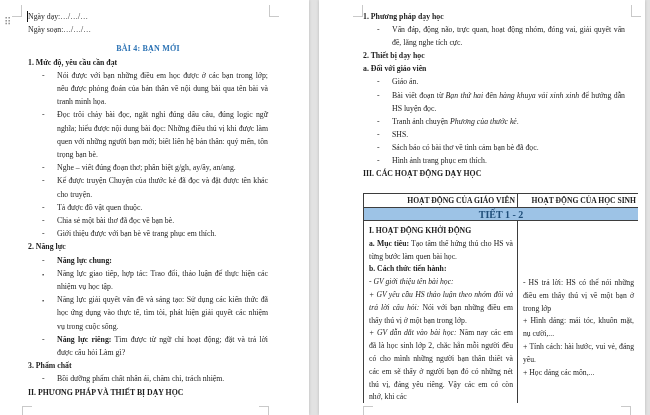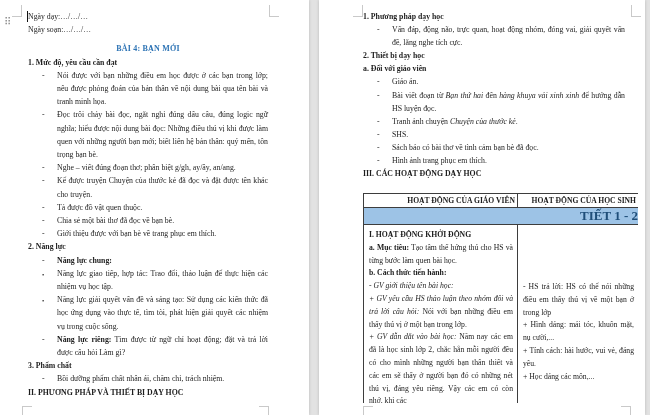--- a/index.html
+++ b/index.html
@@ -40,21 +40,21 @@
   .cm.bl { border-left-width:1px;  border-top-width:1px; }
   .cm.br { border-right-width:1px; border-top-width:1px; }
 
   
   .table-wrap { position:absolute; left:44px; top:193px; width:275px; height:210px; overflow:hidden; }
   table { border-collapse:collapse; table-layout:fixed; width:275px; font-size:7.7px; }
   col.c1 { width:154px; } col.c2 { width:121px; }
   th { border:1px solid #3d3d3d; font-weight:bold; text-align:right;
        height:14px; padding:1px 2px; font-size:7.6px; }
   td.tiet { border:1px solid #3d3d3d; background:#9DC3E6; color:#1F4E79;
-            font-weight:bold; text-align:right; height:13px; font-size:13px; }
+            font-weight:bold; text-align:center; height:13px; font-size:10px; }
   td.cell { border:1px solid #3d3d3d; border-bottom:none; vertical-align:top;
             padding:4px 4px 0 5px; height:300px; }
   td.cell p { line-height:12.8px; text-align:justify; }
   .hs-first { margin-top:52px; }
 </style>
 </head>
 <body>
 
 <div class="doc">
 
@@ -99,21 +99,21 @@
     <div class="cm bl" style="left:44px;top:406px;"></div>
     <div class="cm br" style="left:302px;top:406px;"></div>
 
     <div class="content-r">
       <p class="h">1. Phương pháp dạy học</p>
       <p class="li"><span class="mk">-</span><span>Vấn đáp, động não, trực quan, hoạt động nhóm, đóng vai, giải quyết vấn đề, lắng nghe tích cực.</span></p>
       <p class="h">2. Thiết bị dạy học</p>
       <p class="h">a. Đối với giáo viên</p>
       <p class="li"><span class="mk">-</span><span>Giáo án.</span></p>
       <p class="li"><span class="mk">-</span><span>Bài viết đoạn từ </span><span class="it">Bạn thứ hai</span><span> đến </span><span class="it">hàng khuya vải xinh xinh</span><span> để hướng dẫn HS luyện đọc.</span></p>
-      <p class="li"><span class="mk">-</span><span>Tranh ảnh chuyện </span><span class="it">Chuyện của thước kẻ</span><span>.</span></p>
+      <p class="li"><span class="mk">-</span><span>Tranh ảnh chuyện </span><span class="it">Phương của thước kẻ</span><span>.</span></p>
       <p class="li"><span class="mk">-</span><span>SHS.</span></p>
       <p class="li"><span class="mk">-</span><span>Sách báo có bài thơ về tình cảm bạn bè đã đọc.</span></p>
       <p class="li"><span class="mk">-</span><span>Hình ảnh trang phục em thích.</span></p>
       <p class="h">III. CÁC HOẠT ĐỘNG DẠY HỌC</p>
     </div>
 
     <div class="table-wrap">
       <table>
         <colgroup>
             <col class="c1">

